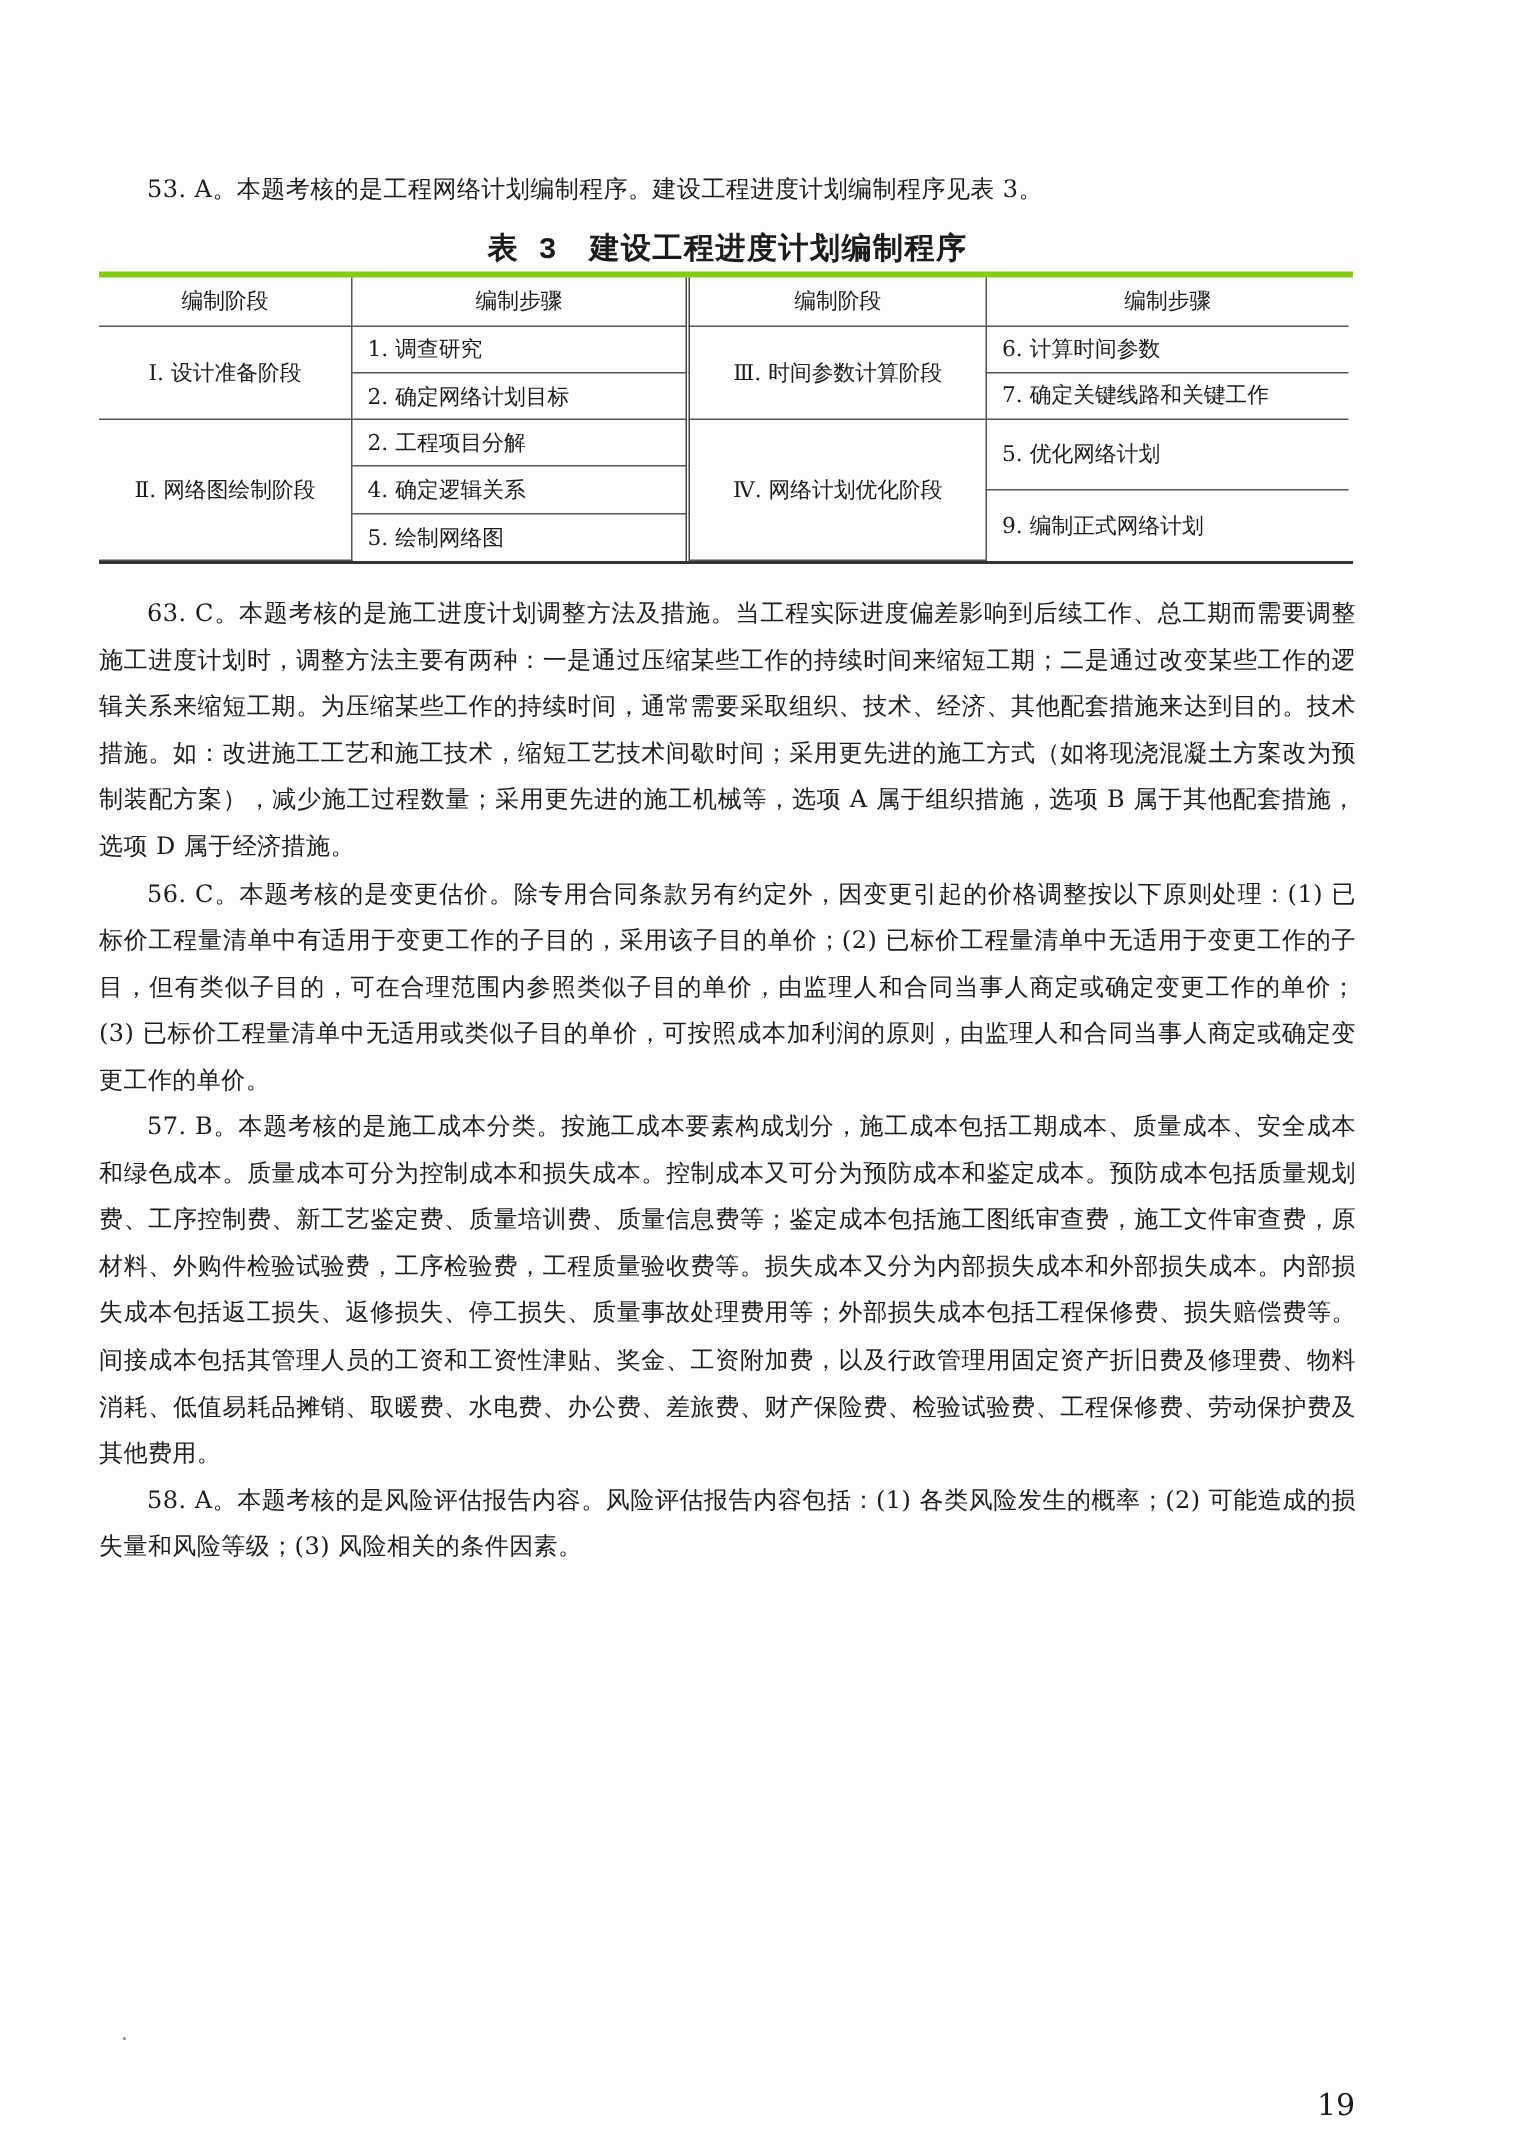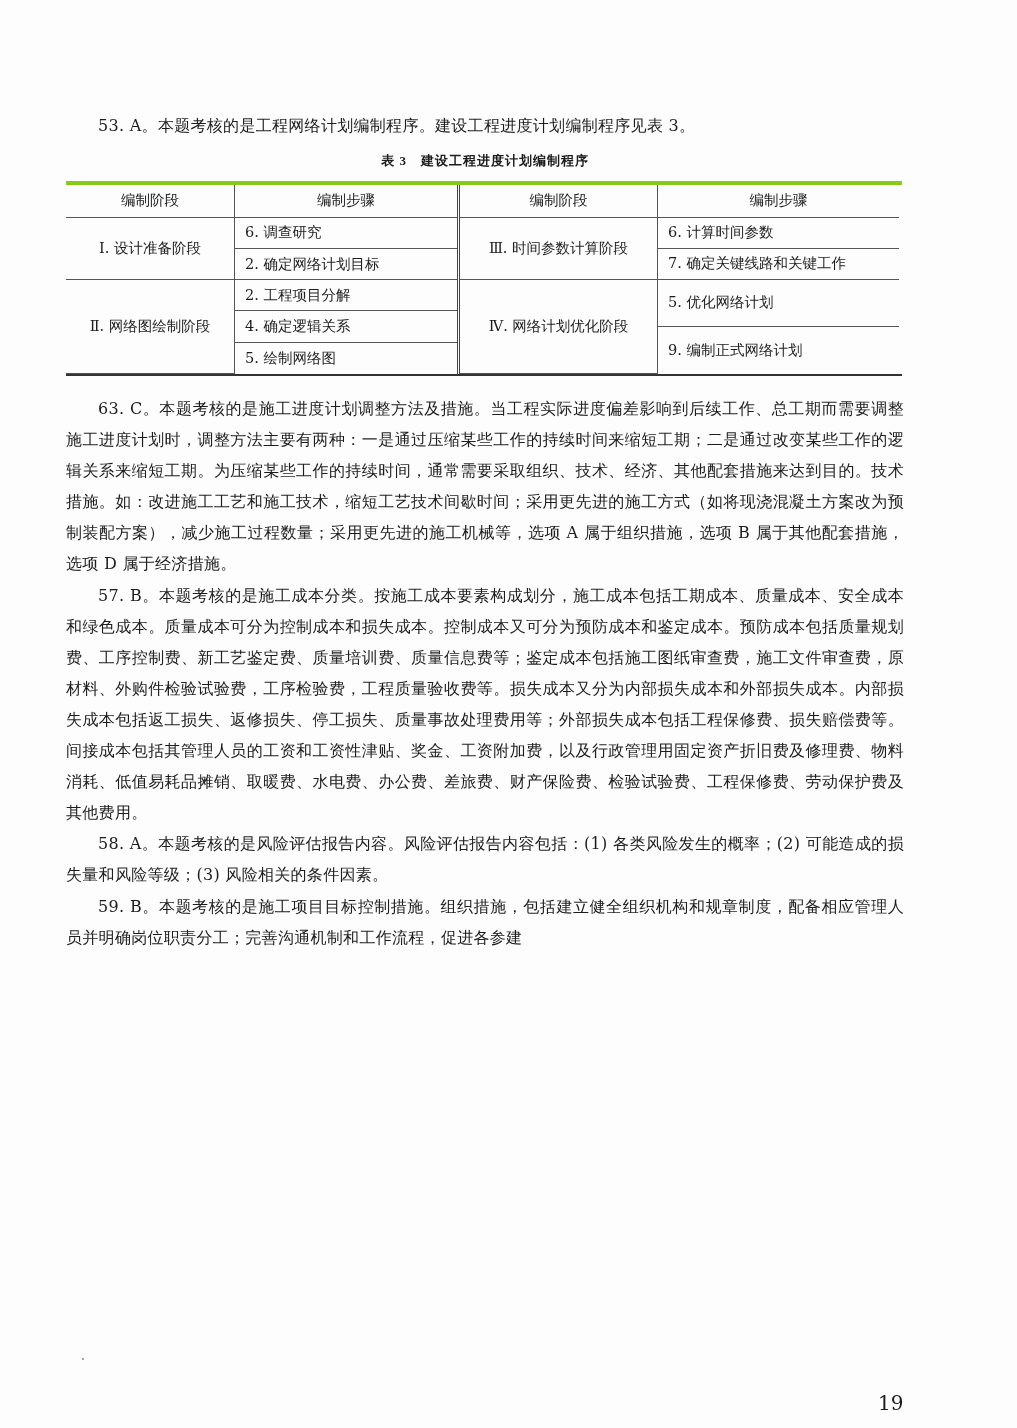--- a/index.html
+++ b/index.html
@@ -8,21 +8,21 @@
     font-family:"DejaVu Serif","Liberation Serif",serif; color:#1c1c1c;
   }
   .page { position:absolute; left:66px; top:0; width:838px; }
   .para {
     font-size:16px; line-height:31.1px; text-align:justify; margin:0;
     text-indent:2em; letter-spacing:0.3px;
   }
   #p53 { position:absolute; top:110px; left:0; width:838px; }
   .caption {
     position:absolute; top:152px; left:0; width:838px; text-align:center;
-    font-family:Liberation Serif, serif; font-weight:bold; font-size:13px; letter-spacing:1px;
+    font-family:Liberation Mono, monospace; font-weight:bold; font-size:20px; letter-spacing:1px;
   }
   .tables { position:absolute; top:181px; left:0; width:836px; height:189px;
     border-top:4px solid #84cc16; border-bottom:2px solid #333; display:flex; }
   table { border-collapse:collapse; font-size:14.5px; height:100%; }
   table td, table th { border:1px solid #555; padding:0 0 0 10px; font-weight:normal; }
   table th { text-align:center; padding:0; height:30px; }
   table tr td:first-child, table tr th:first-child { border-left:none; }
   table tr td:last-child, table tr th:last-child { border-right:none; }
   table tr:first-child th { border-top:none; }
   table tr:last-child td { border-bottom:none; }
@@ -43,21 +43,21 @@
 
   <div class="tables">
     <table class="t-left">
       <tbody>
           <tr style="height:32px">
         <th style="width:168px">编制阶段</th>
         <th>编制步骤</th>
       </tr>
       <tr style="height:31px">
         <td class="stage" rowspan="2">Ⅰ. 设计准备阶段</td>
-        <td>6. 调查研究</td>
+        <td>1. 调查研究</td>
       </tr>
       <tr style="height:31px">
         <td>2. 确定网络计划目标</td>
       </tr>
       <tr style="height:31px">
         <td class="stage" rowspan="3">Ⅱ. 网络图绘制阶段</td>
         <td>2. 工程项目分解</td>
       </tr>
       <tr style="height:31px">
         <td>4. 确定逻辑关系</td>
@@ -86,20 +86,20 @@
       </tr>
       <tr style="height:47px">
         <td>9. 编制正式网络计划</td>
       </tr>
     </tbody>
       </table>
   </div>
 
   <div class="body-text">
     <p class="para">63. C。本题考核的是施工进度计划调整方法及措施。当工程实际进度偏差影响到后续工作、总工期而需要调整施工进度计划时，调整方法主要有两种：一是通过压缩某些工作的持续时间来缩短工期；二是通过改变某些工作的逻辑关系来缩短工期。为压缩某些工作的持续时间，通常需要采取组织、技术、经济、其他配套措施来达到目的。技术措施。如：改进施工工艺和施工技术，缩短工艺技术间歇时间；采用更先进的施工方式（如将现浇混凝土方案改为预制装配方案），减少施工过程数量；采用更先进的施工机械等，选项 A 属于组织措施，选项 B 属于其他配套措施，选项 D 属于经济措施。</p>
+    <p class="para">56. C。本题考核的是变更估价。除专用合同条款另有约定外，因变更引起的价格调整按以下原则处理：(1) 已标价工程量清单中有适用于变更工作的子目的，采用该子目的单价；(2) 已标价工程量清单中无适用于变更工作的子目，但有类似子目的，可在合理范围内参照类似子目的单价，由监理人和合同当事人商定或确定变更工作的单价；(3) 已标价工程量清单中无适用或类似子目的单价，可按照成本加利润的原则，由监理人和合同当事人商定或确定变更工作的单价。</p>
     <p class="para">57. B。本题考核的是施工成本分类。按施工成本要素构成划分，施工成本包括工期成本、质量成本、安全成本和绿色成本。质量成本可分为控制成本和损失成本。控制成本又可分为预防成本和鉴定成本。预防成本包括质量规划费、工序控制费、新工艺鉴定费、质量培训费、质量信息费等；鉴定成本包括施工图纸审查费，施工文件审查费，原材料、外购件检验试验费，工序检验费，工程质量验收费等。损失成本又分为内部损失成本和外部损失成本。内部损失成本包括返工损失、返修损失、停工损失、质量事故处理费用等；外部损失成本包括工程保修费、损失赔偿费等。间接成本包括其管理人员的工资和工资性津贴、奖金、工资附加费，以及行政管理用固定资产折旧费及修理费、物料消耗、低值易耗品摊销、取暖费、水电费、办公费、差旅费、财产保险费、检验试验费、工程保修费、劳动保护费及其他费用。</p>
     <p class="para">58. A。本题考核的是风险评估报告内容。风险评估报告内容包括：(1) 各类风险发生的概率；(2) 可能造成的损失量和风险等级；(3) 风险相关的条件因素。</p>
-    <p class="para">59. B。本题考核的是施工项目目标控制措施。组织措施，包括建立健全组织机构和规章制度，配备相应管理人员并明确岗位职责分工；完善沟通机制和工作流程，促进各参建</p>
   </div>
 </div>
 
 <div class="dot"></div>
 <div class="pagenum">19</div>
 
 </body></html>

